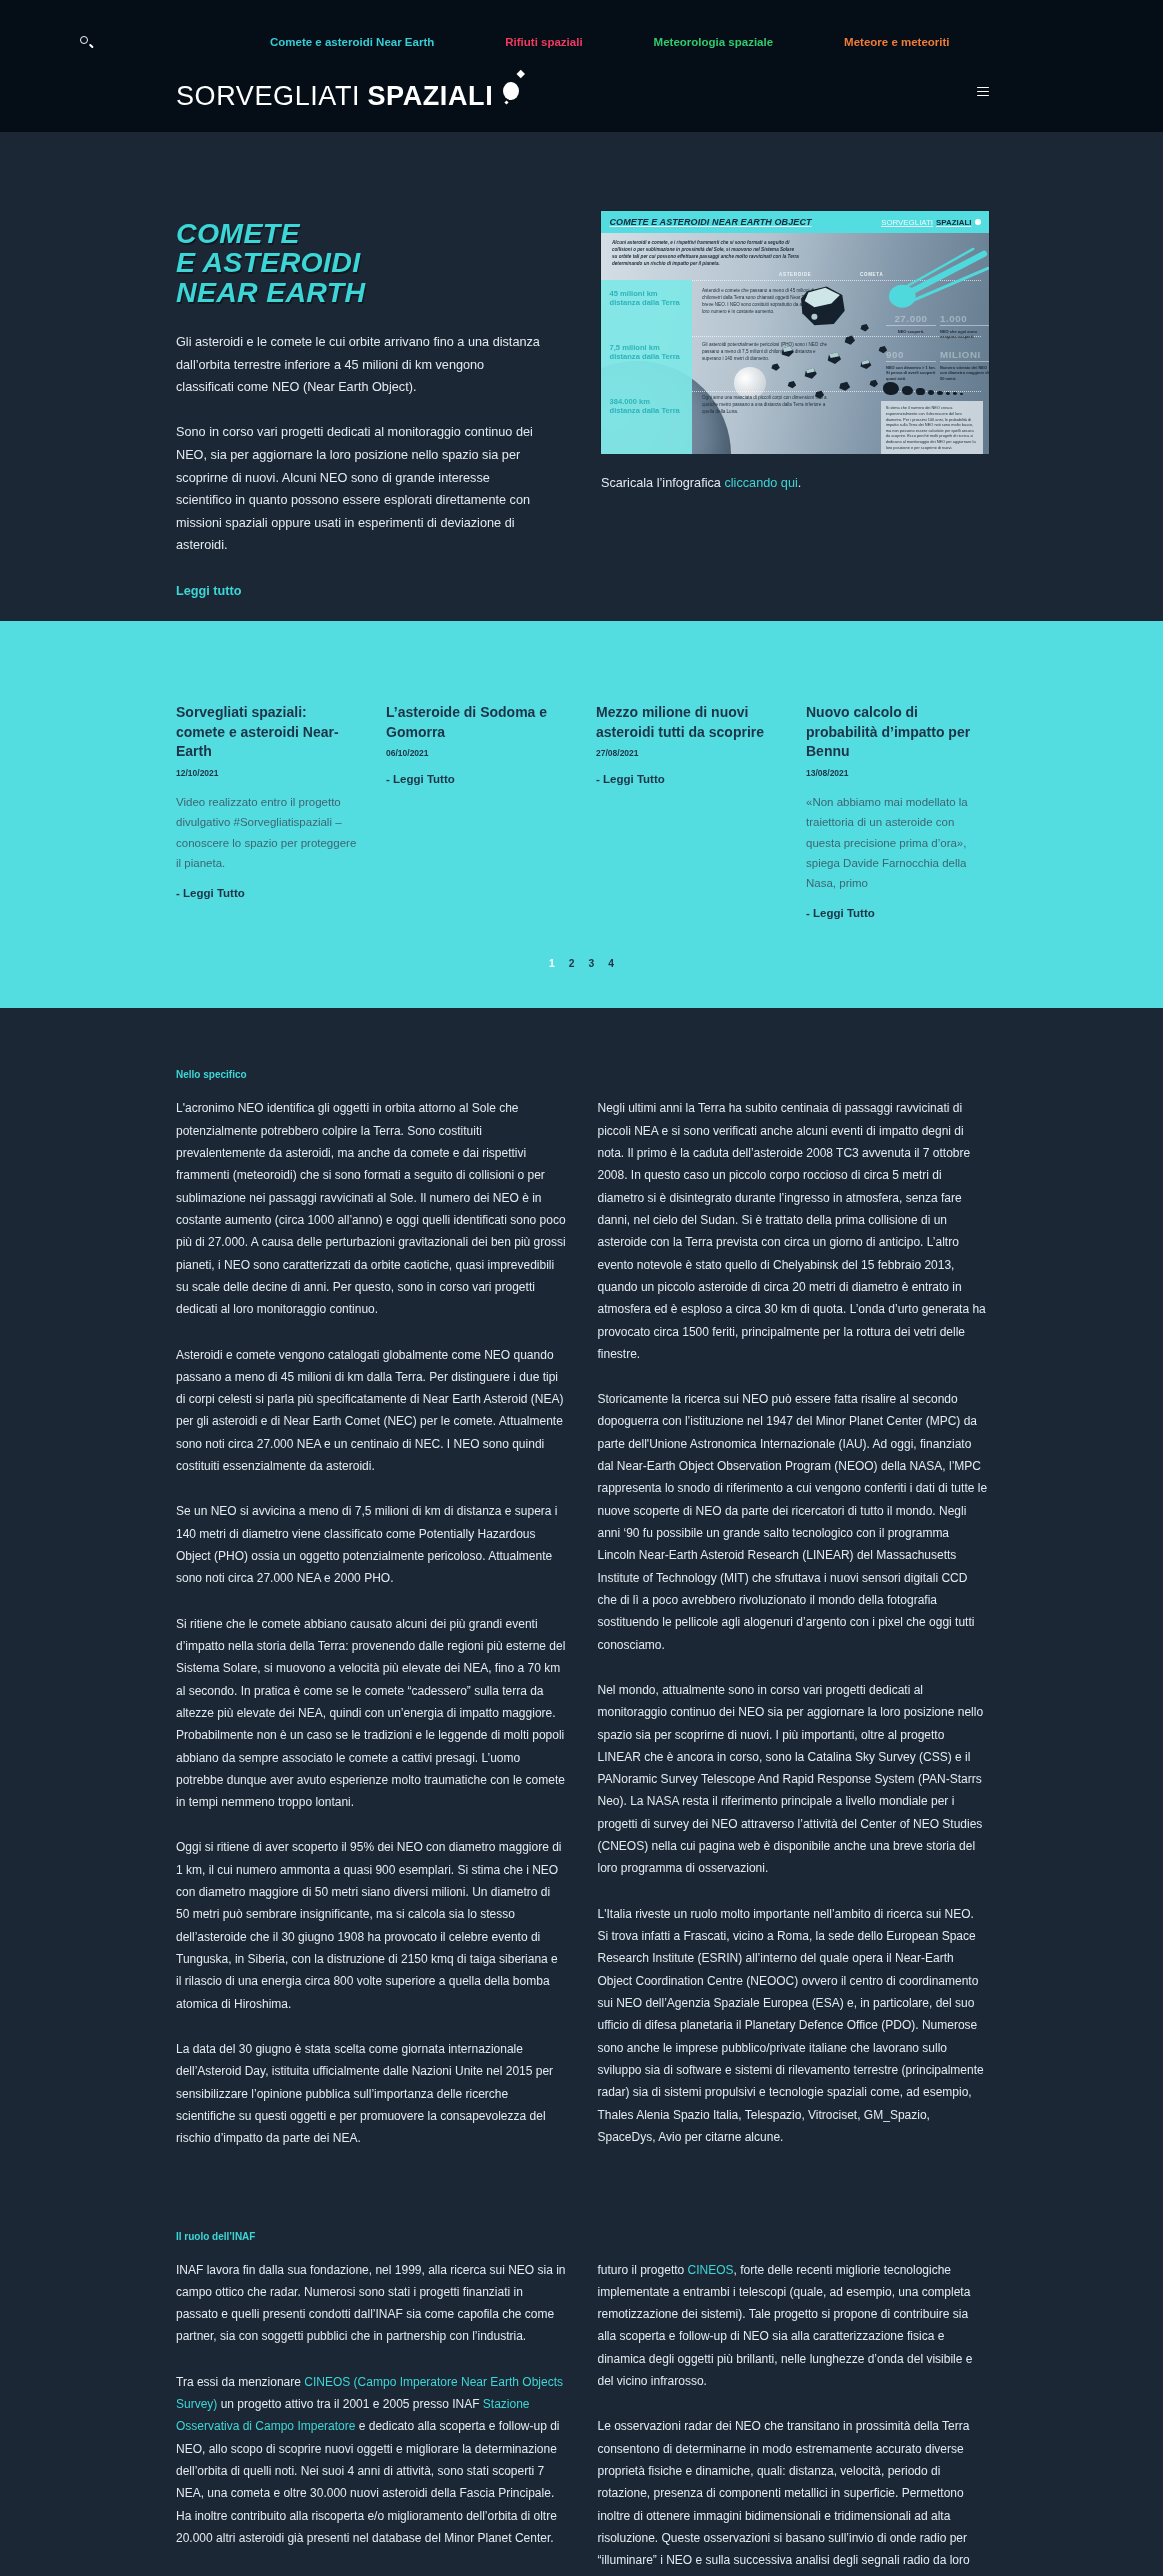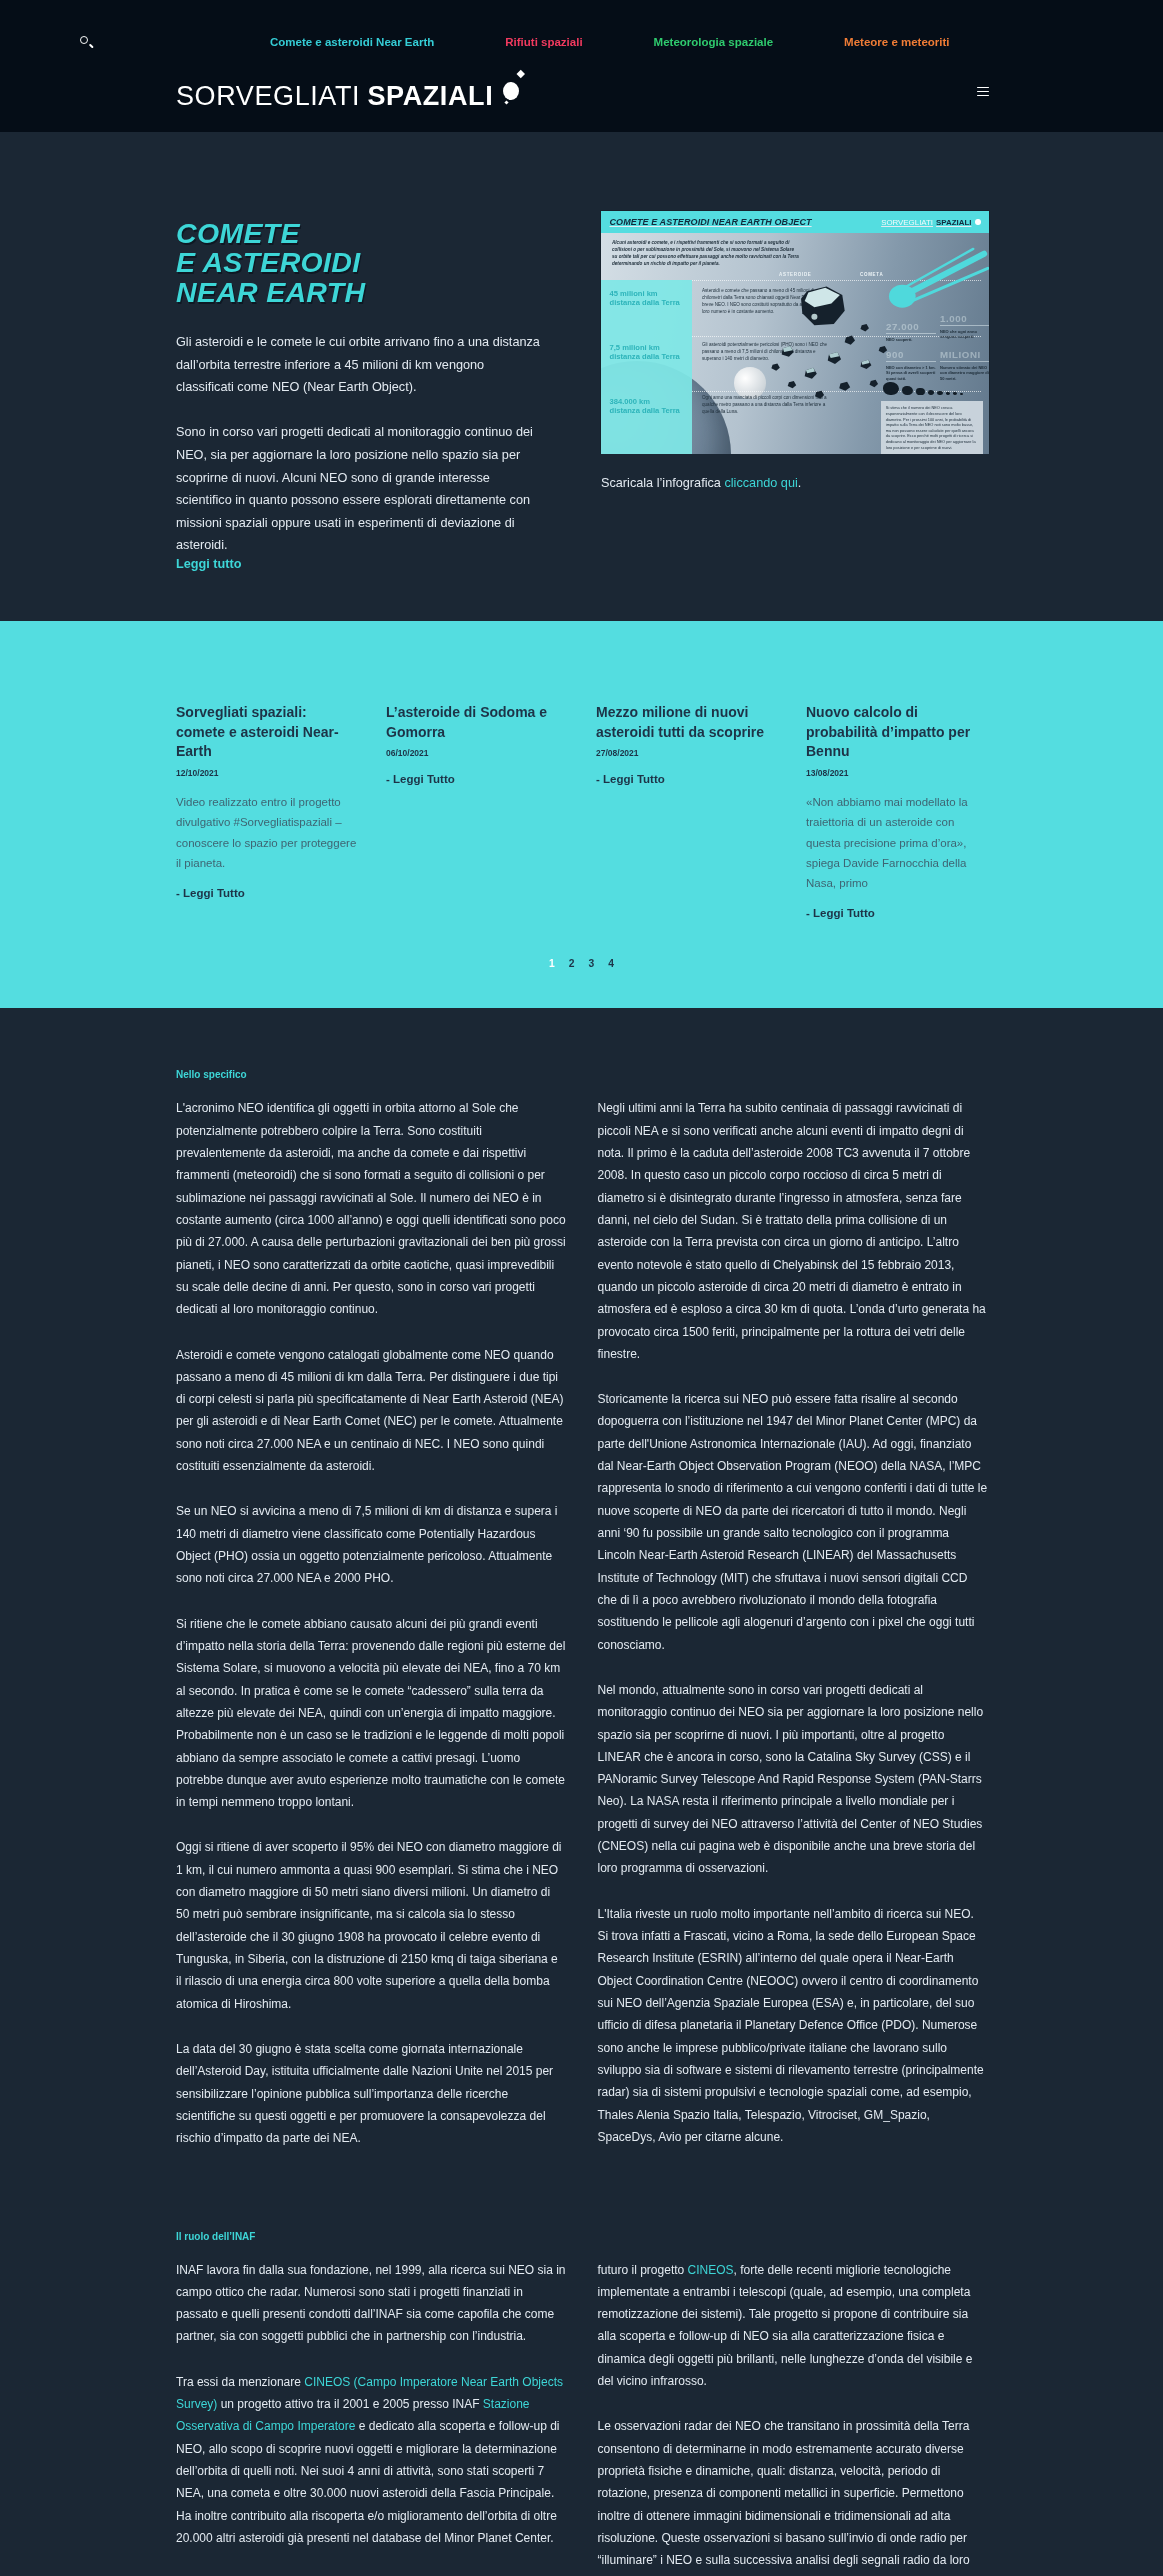--- a/index.html
+++ b/index.html
@@ -30,21 +30,21 @@
   .burger span:nth-child(1){width:100%;}
   .burger span:nth-child(3){width:100%;}
 
   
   .hero{min-height:489px;display:flex;padding:0 174px 0 176px;justify-content:space-between;}
   .hero-left{width:376px;padding-top:68px;}
   .hero-title{font-size:28.5px;line-height:1.03;font-weight:700;font-style:italic;color:#3dd6d7;text-transform:uppercase;letter-spacing:0.3px;text-shadow:1.2px 1.8px 0 rgba(4,13,22,.55);}
   .hero-left p{font-size:12.7px;line-height:1.78;margin:0 0 0;max-width:366px;color:#e3eaf1;}
   .hero-left p + p{margin-top:22.4px;}
   .hero-lead{margin-top:24px !important;}
-  .readmore{display:inline-block;font-size:12.7px;font-weight:700;color:#3dd6d7;cursor:pointer;}
+  .readmore{display:inline-block;margin-top:27px;font-size:12.7px;font-weight:700;color:#3dd6d7;cursor:pointer;}
   .hero-right{width:388px;padding-top:79px;}
   .ig-caption{margin-top:23px;font-size:12.7px;color:#e3eaf1;}
   .tlink{color:#3dd6d7;cursor:pointer;}
 
   
   .ig{width:388px;height:242px;position:relative;box-shadow:0 0 0 0.6px rgba(0,0,0,.25);text-decoration:underline;}
   .ig-head{height:22px;background:#54dde0;display:flex;align-items:center;padding:0 8.5px;}
   .ig-title{font-size:9px;font-weight:700;font-style:italic;color:#112a3c;letter-spacing:0.1px;}
   .ig-brand{margin-left:auto;font-size:7.9px;display:flex;align-items:center;}
   .ig-brand .w{color:#f2fbfc;font-weight:400;}
@@ -192,21 +192,21 @@
             <polygon points="445,244 453,242 457,249 451,254 443,250"></polygon>
           </g>
           <g fill="#bfe0e2" opacity="0.9">
             <polygon points="300,190 312,186 316,193 302,196"></polygon>
             <polygon points="376,200 390,196 393,203 379,206"></polygon>
             <polygon points="338,226 350,222 353,228 340,231"></polygon>
             <polygon points="430,212 441,209 443,214 431,217"></polygon>
           </g>
         </svg>
 
-        <div class="ig-stat" style="left:285px;top:88px;">
+        <div class="ig-stat" style="left:285px;top:80px;text-align:center;">
           <div class="v">27.000</div>
           <div class="l">NEO scoperti.</div>
         </div>
         <div class="ig-stat" style="left:339px;top:80px;">
           <div class="v">1.000</div>
           <div class="l">NEO che ogni anno vengono scoperti.</div>
         </div>
         <div class="ig-stat" style="left:285px;top:116px;">
           <div class="v">900</div>
           <div class="l">NEO con diametro &gt; 1 km. Si pensa di averli scoperti quasi tutti.</div>

